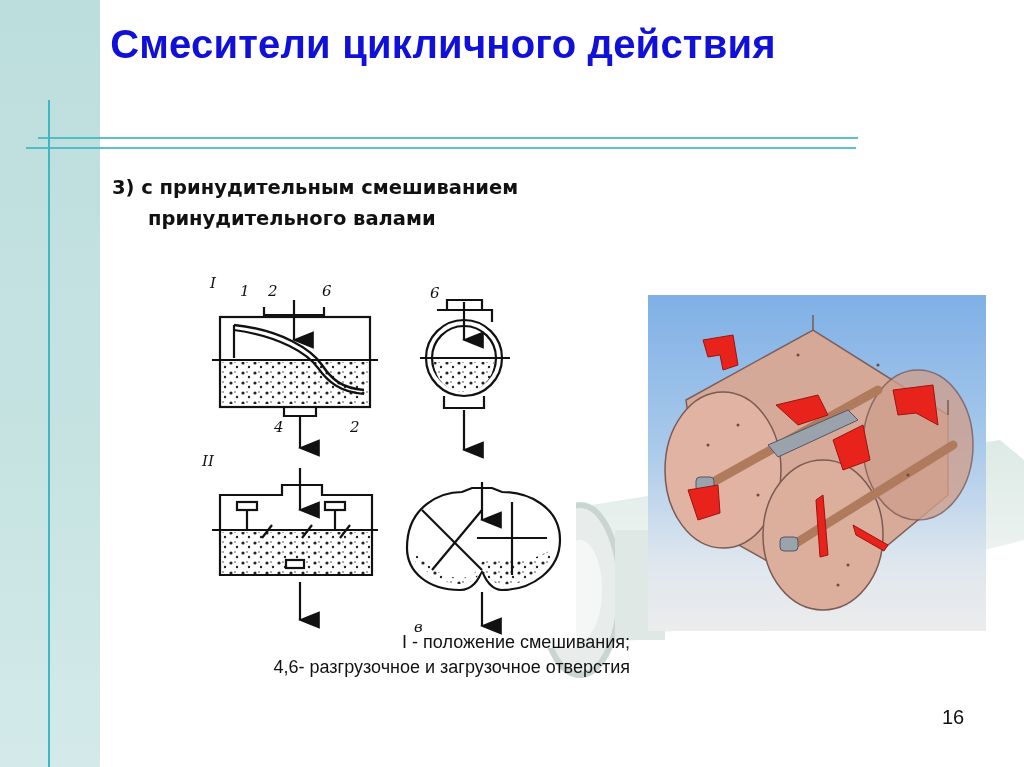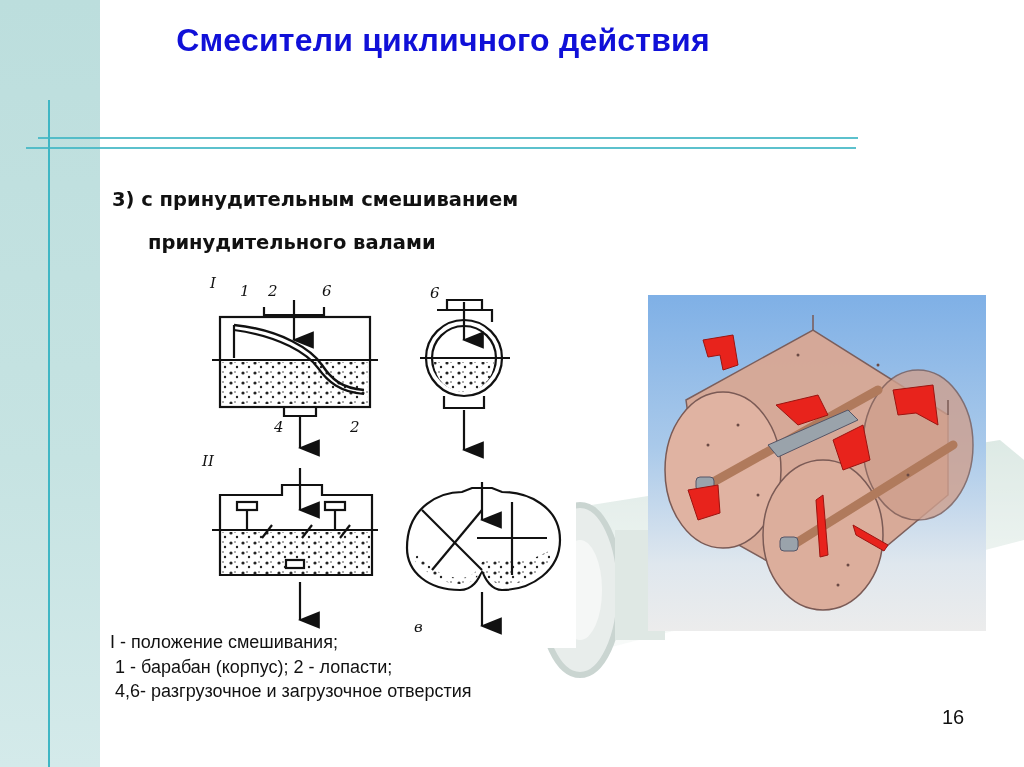--- a/index.html
+++ b/index.html
@@ -8,46 +8,46 @@
       background: #ffffff;
       font-family: "Liberation Sans", sans-serif;
     }
     .left-band {
       position: absolute; left: 0; top: 0; width: 100px; height: 767px;
       background: linear-gradient(180deg, #bcdedd 0%, #c6e3e2 60%, #d4eaea 100%);
     }
     .deco-line { position: absolute; background: #3fb6c4; }
     .title {
       position: absolute; left: 0; top: 22px; width: 886px; text-align: center;
-      color: #1010d8; font-weight: bold; font-size: 32px; letter-spacing: 0.2px;
+      color: #1010d8; font-weight: bold; font-size: 40px; letter-spacing: 0.2px;
     }
     .subtitle {
       position: absolute; left: 112px; top: 172px; width: 480px;
       font-family: "DejaVu Sans", sans-serif; font-weight: bold; font-size: 19.5px;
       line-height: 31px; color: #111;
     }
-    .subtitle .ln { display: block; white-space: nowrap; margin-top: 12px; }
+    .subtitle .ln { display: block; white-space: nowrap; }
     .subtitle .indent { padding-left: 36px; }
     .bg-machine {
       position: absolute; left: 440px; top: 420px; width: 584px; height: 260px;
       opacity: 0.55;
     }
     .diagram-panel {
       position: absolute; left: 192px; top: 270px; width: 384px; height: 378px;
       background: #ffffff;
     }
     .photo {
       position: absolute; left: 648px; top: 295px; width: 338px; height: 336px;
       background: linear-gradient(180deg, #7fb0e6 0%, #a9c9ea 45%, #dfe7ee 80%, #ececec 100%);
     }
     .legend {
       position: absolute; left: 110px; top: 630px; width: 520px;
       font-size: 18px; line-height: 24.5px; color: #111;
     }
-    .legend .ln { display: block; white-space: nowrap; }
+    .legend .ln { display: block; white-space: nowrap; text-align: right; }
     .page-num {
       position: absolute; left: 942px; top: 706px; font-size: 20px; color: #111;
     }
     .svg-text { font-family: "DejaVu Serif", serif; font-style: italic; font-size: 15px; fill: #111; }
   </style>
 </head>
 <body>
 
 <div class="left-band"></div>
 <div class="deco-line" style="left:48px; top:100px; width:2px; height:667px;"></div>
@@ -183,17 +183,16 @@
       <circle cx="150" cy="60" r="1.5"></circle>
         <circle cx="230" cy="70" r="1.5"></circle>
       <circle cx="60" cy="150" r="1.5"></circle>
         <circle cx="190" cy="290" r="1.5"></circle>
     </g>
   </svg>
 </div>
 
 <div class="legend">
   <span class="ln">I - положение смешивания;</span>
-  <span class="ln" style="white-space:pre;"> 1 - барабан (корпус); 2 - лопасти;</span>
   <span class="ln" style="white-space:pre;"> 4,6- разгрузочное и загрузочное отверстия</span>
 </div>
 
 <div class="page-num">16</div>
 
 </body></html>

